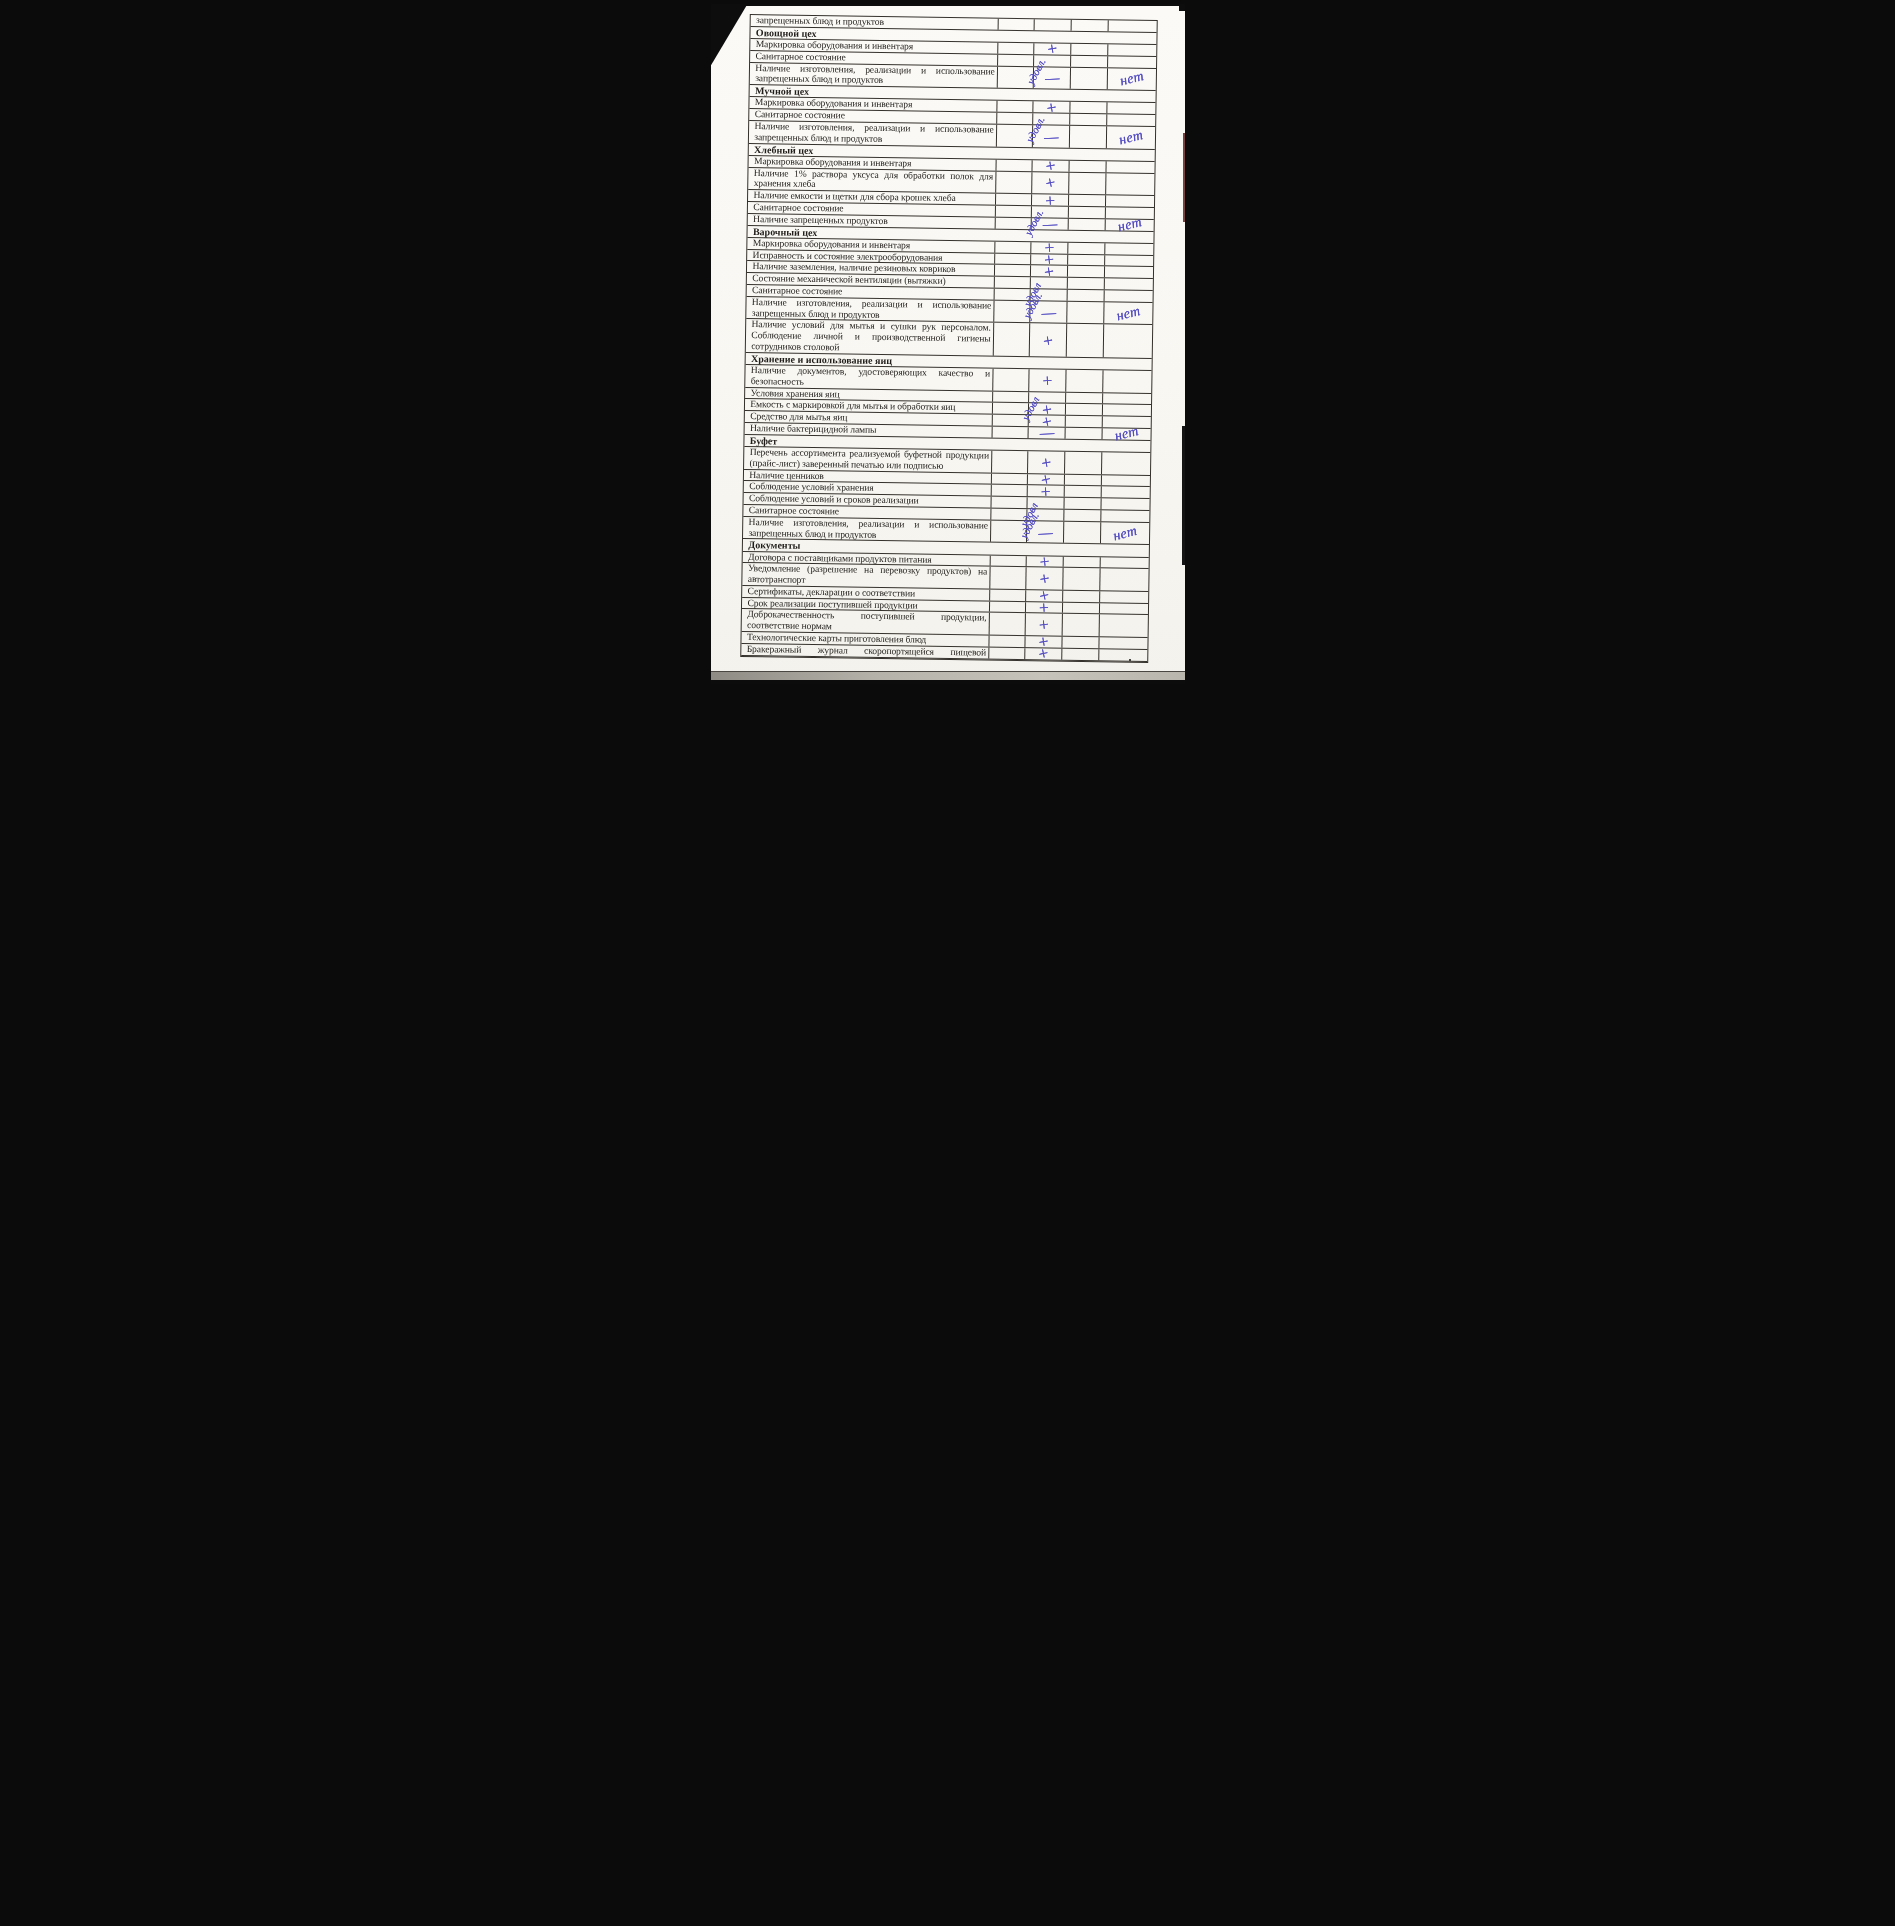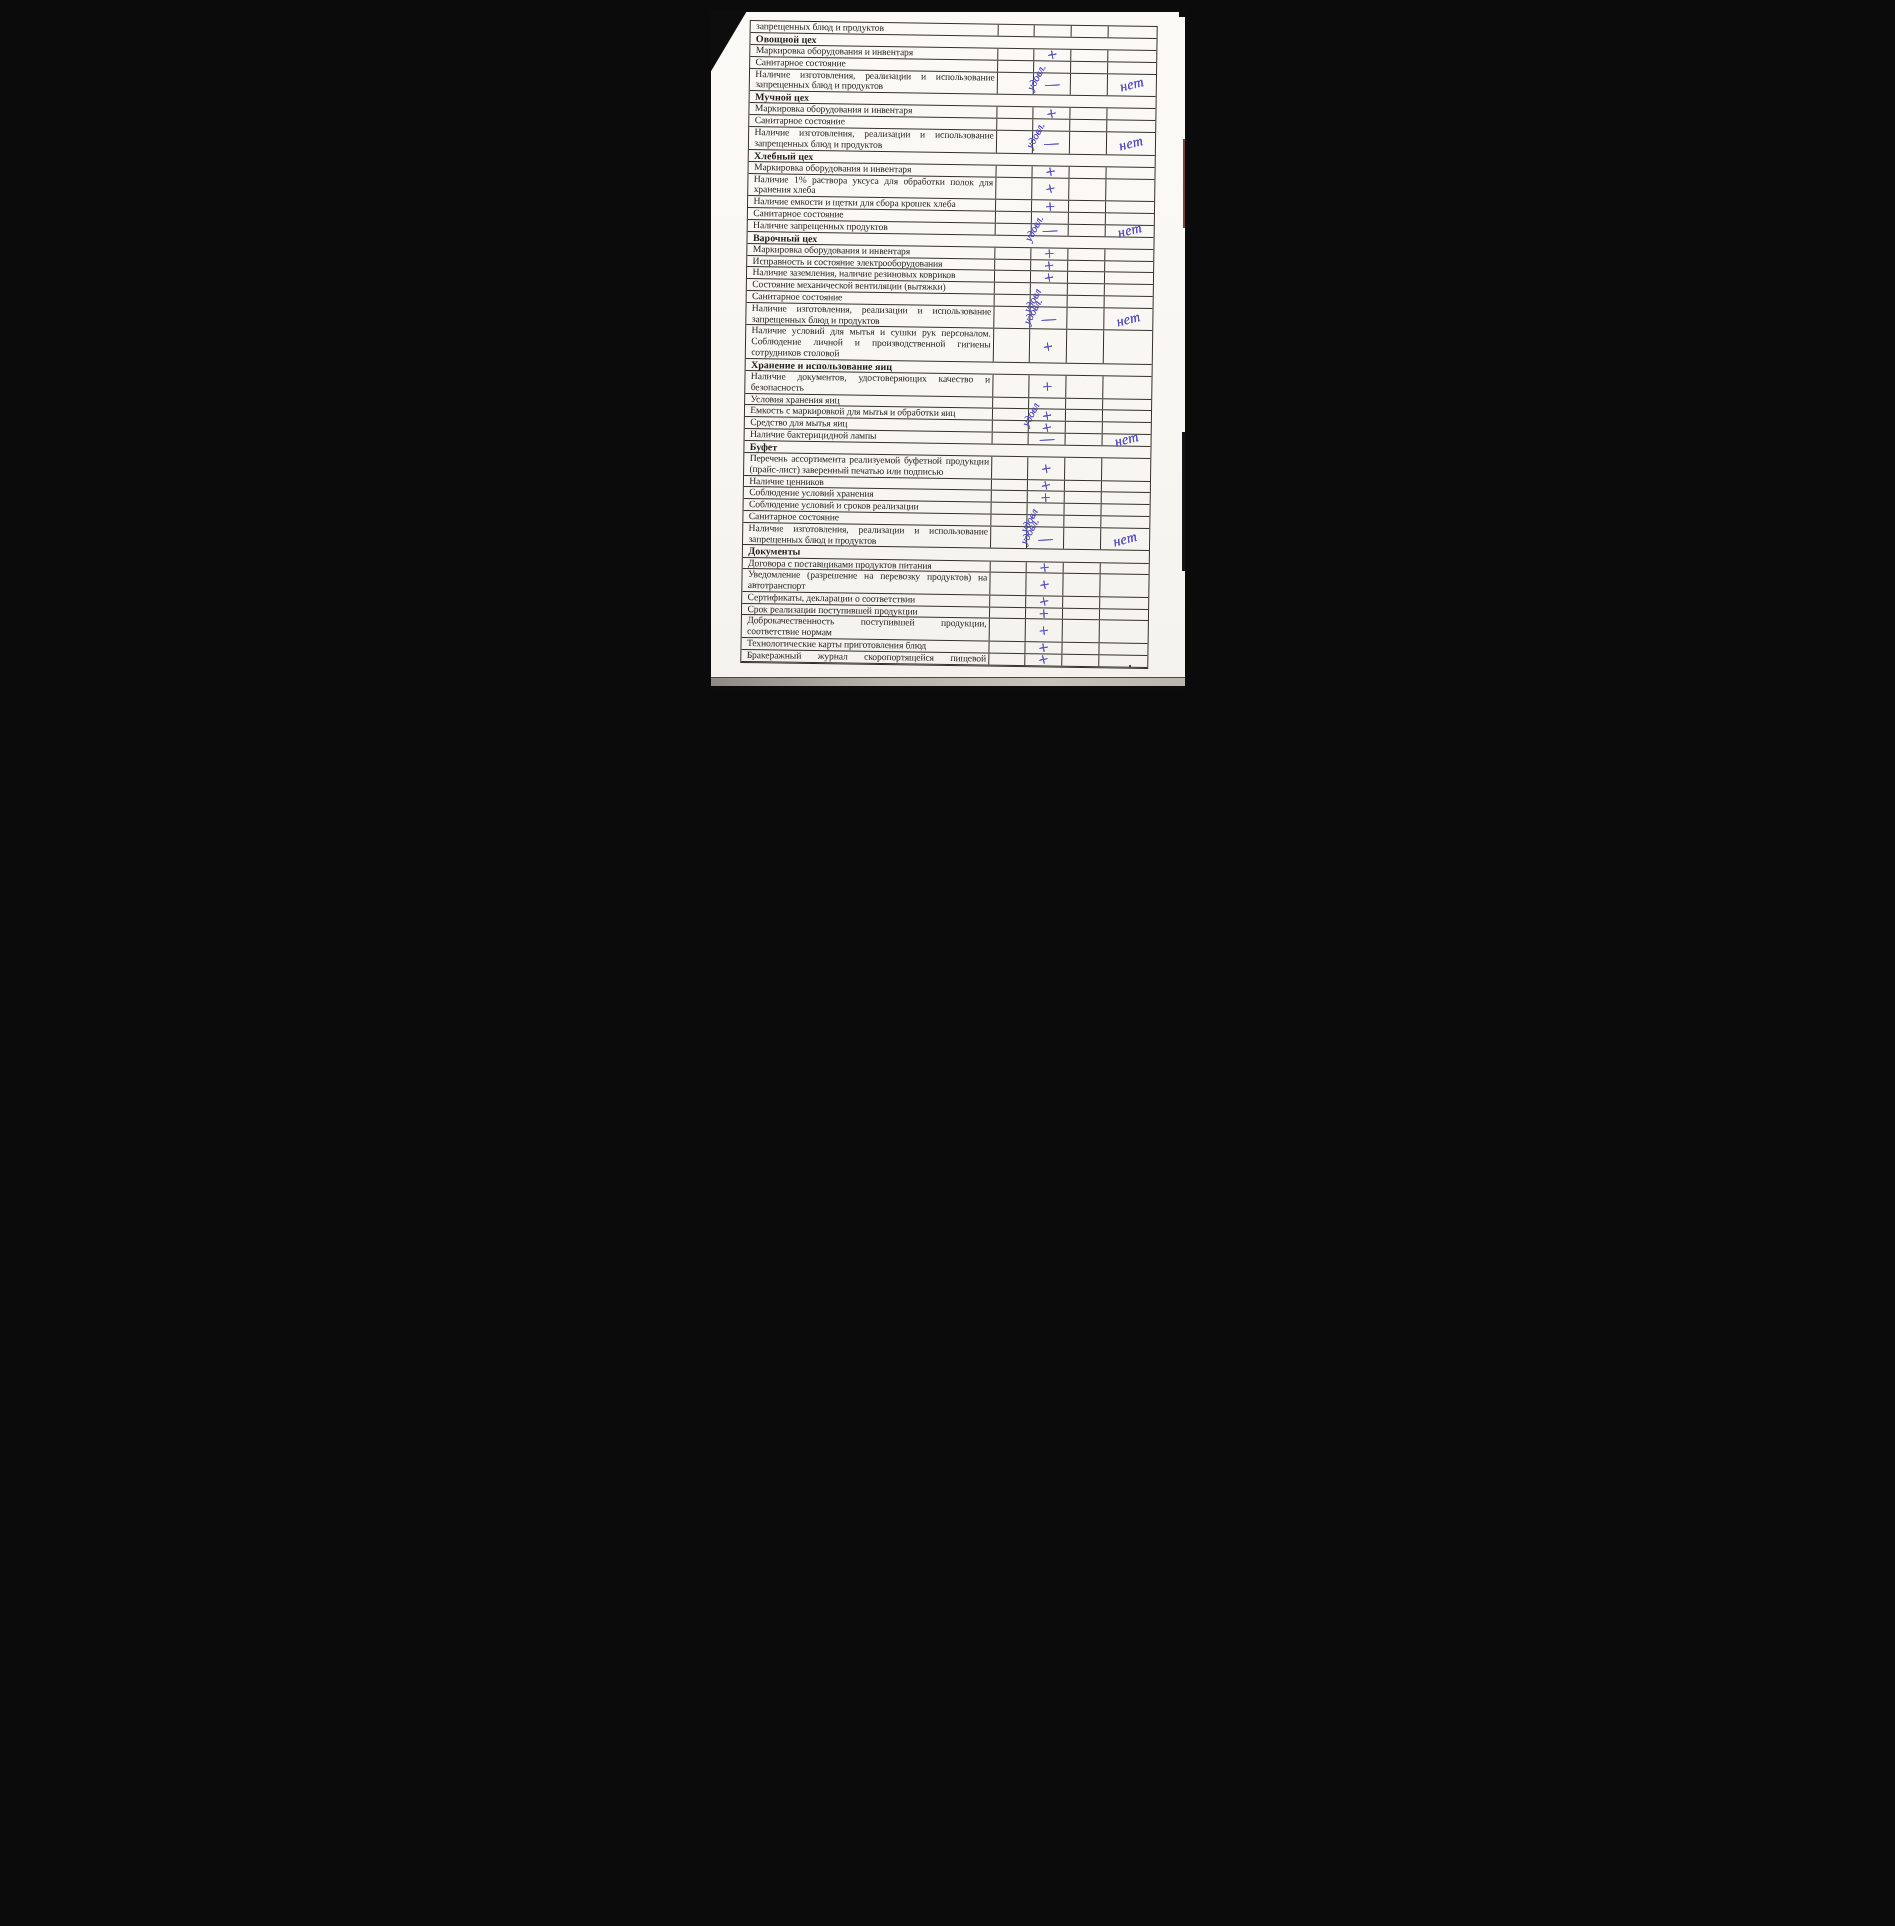--- a/index.html
+++ b/index.html
@@ -5,21 +5,21 @@
   :root{
     --line:#34302b;
     --ink:#201d1a;
     --pen:#564fc3;
     --paper:#f9f8f4;
   }
   html,body{margin:0;padding:0;background:#0b0b0b;}
   .scan{
     position:relative;
     width:474px;height:680px;
-    margin:10px auto;
+    margin:4px auto;
     background:linear-gradient(180deg,#fbfaf7 0%,#f8f7f2 55%,#f3f2ec 100%);
     overflow:hidden;
     font-family:"Liberation Serif", serif;
     color:var(--ink);
     text-decoration:underline;
   }
   
   .tbl{
     position:absolute;left:34px;top:12.7px;width:406px;
     border:1.2px solid var(--line);

